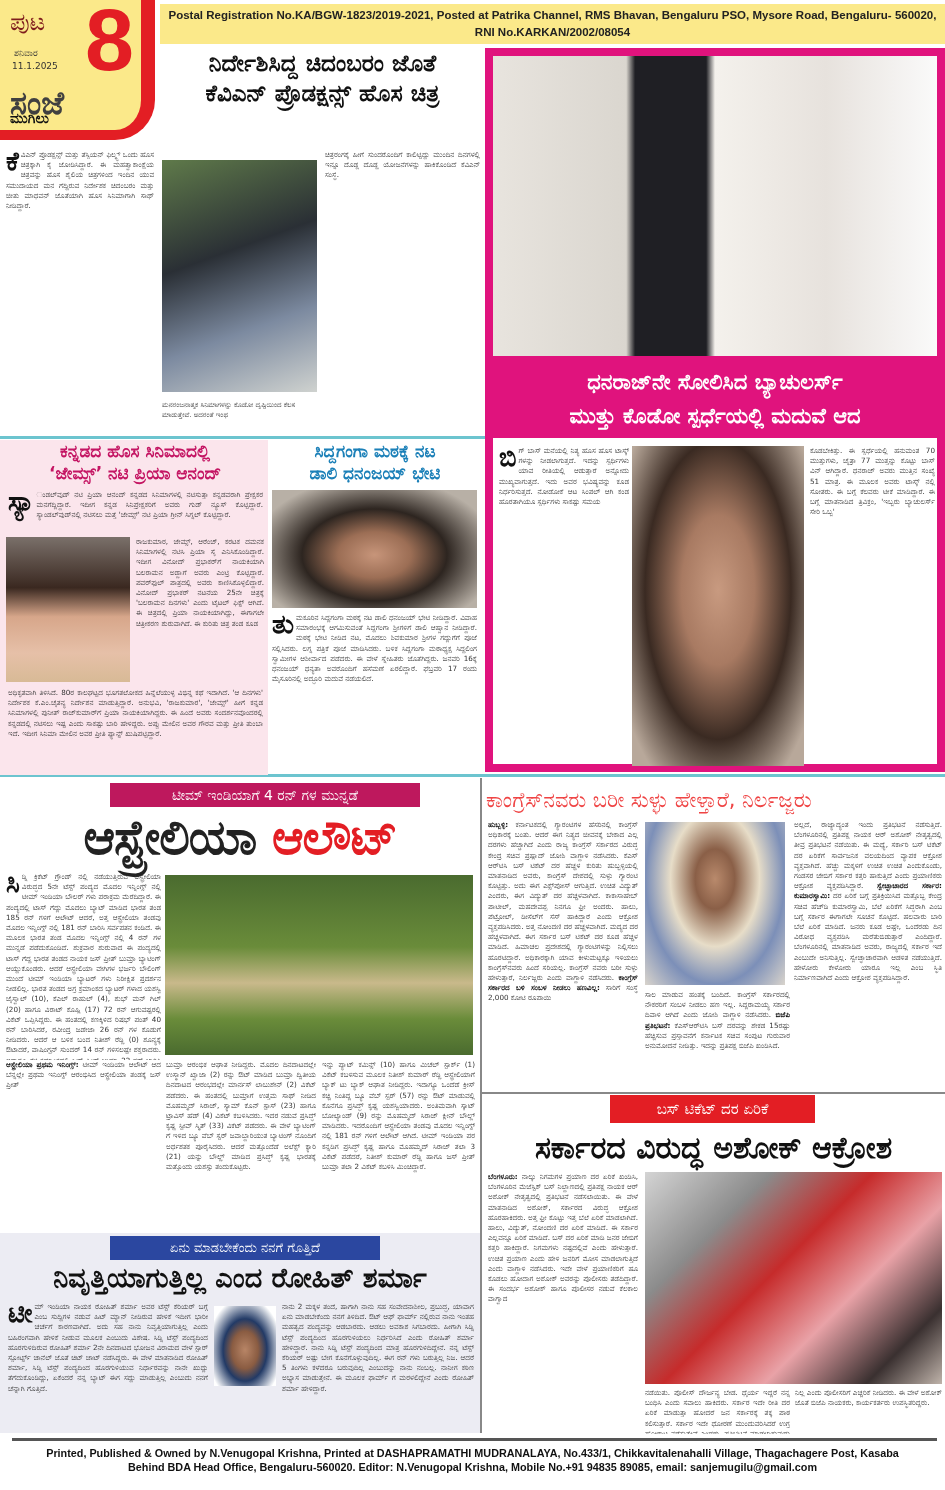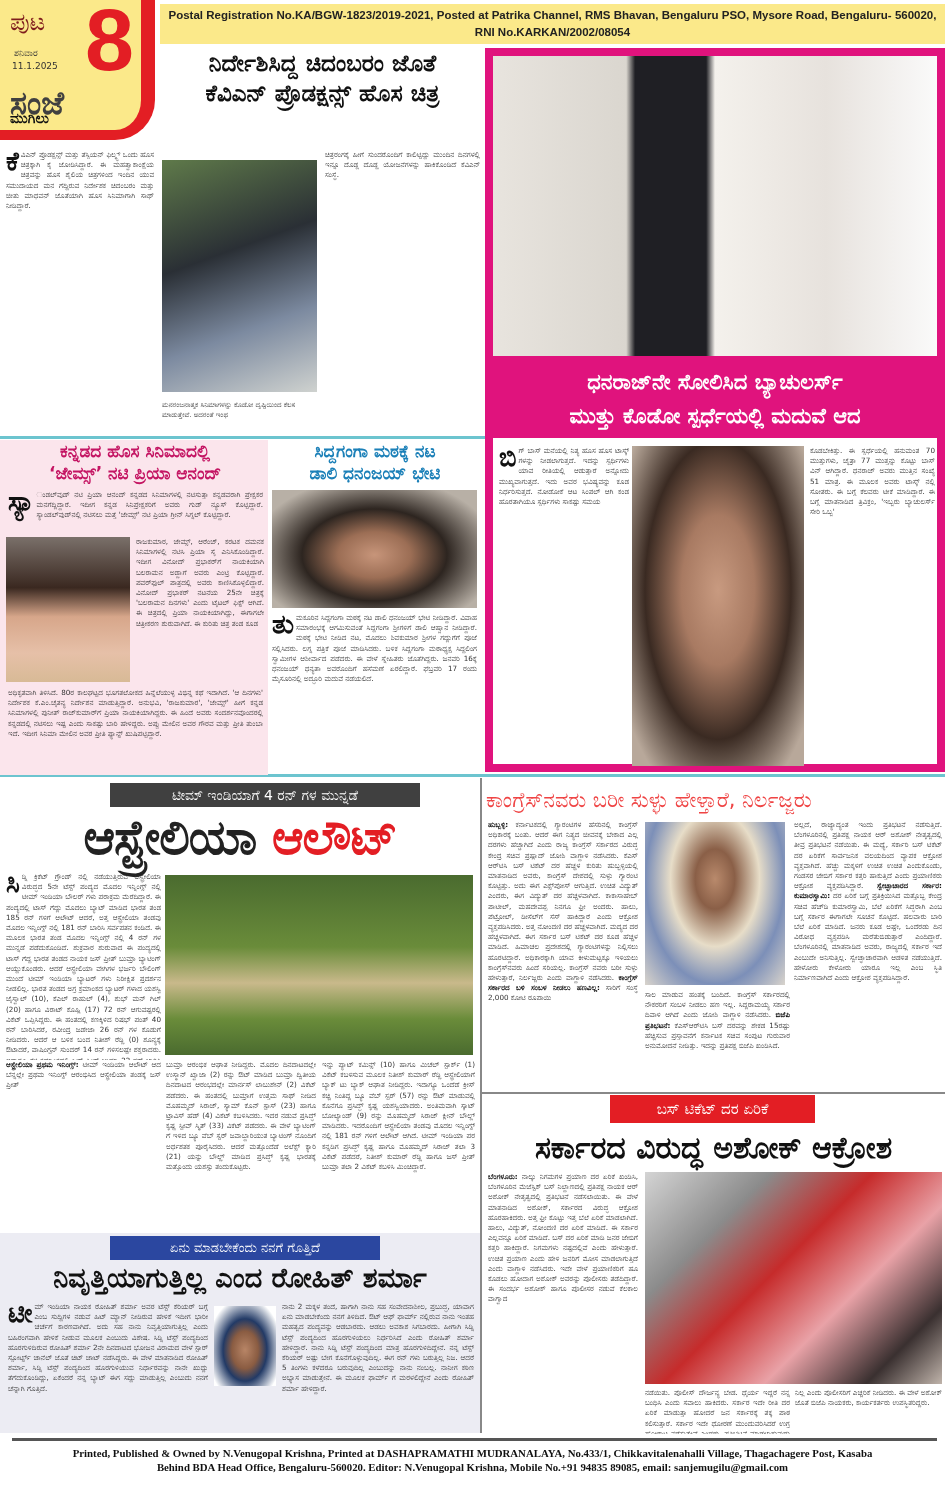--- a/index.html
+++ b/index.html
@@ -19,27 +19,27 @@
 .body{font-size:7.2px;line-height:10.2px;color:#333;text-align:justify;overflow:hidden}
 .body .drop{float:left;font-size:26px;line-height:22px;font-weight:bold;margin-right:2px;color:#111}
 .photo{background:#777;overflow:hidden}
 .pinkbox{left:485px;top:48px;width:460px;height:390px;background:#e0137d;padding:8px}
 .pinkinner{background:#fff;width:100%;height:300px}
 .pinkhead{left:485px;top:365px;width:460px;height:72px;color:#fff;font-size:21px;font-weight:bold;text-align:center;line-height:34px}
 .hr-teal{height:3px;background:#6cc4cf}
 .pinksection{left:0;top:440px;width:268px;height:335px;background:#fbe5ec}
 .h-pink{color:#c41563;font-size:17px;font-weight:bold;text-align:center;line-height:22px}
 .h-teal{color:#1c80b8;font-size:17px;font-weight:bold;text-align:center;line-height:22px}
-.greenban{left:110px;top:783px;width:310px;height:24px;background:#404040;color:#fff;font-size:14px;text-align:center;line-height:24px}
+.greenban{left:110px;top:783px;width:310px;height:24px;background:#be185d;color:#fff;font-size:14px;text-align:center;line-height:24px}
 .bighead{left:0;top:805px;width:480px;height:65px;font-size:48px;font-weight:900;text-align:center;line-height:64px;letter-spacing:-1px}
 .bighead .red{color:#e31e24}
 .grey-sec{left:0;top:1233px;width:480px;height:200px;background:#ececf3}
 .blueban{left:110px;top:1236px;width:270px;height:24px;background:#2b47a0;color:#fff;font-size:13px;text-align:center;line-height:24px}
 .redban{left:610px;top:1095px;width:205px;height:28px;background:#e31e24;color:#fff;font-size:15px;text-align:center;line-height:28px}
-.footer{left:0;top:1446px;width:945px;height:44px;font-family:Liberation Serif, serif;font-weight:bold;font-size:10.8px;text-align:center;line-height:14px;color:#111}
+.footer{left:0;top:1446px;width:945px;height:44px;font-family:Liberation Sans, sans-serif;font-weight:bold;font-size:10.8px;text-align:center;line-height:14px;color:#111}
 .divider-v{background:#888;width:2px}
 .caption{font-size:7px;color:#333;line-height:10px}
 </style>
 </head>
 <body>
 
 <div class="abs masthead"></div>
 <div class="abs puta">ಪುಟ</div>
 <div class="abs daynm">ಶನಿವಾರ</div>
 <div class="abs date">11.1.2025</div>

